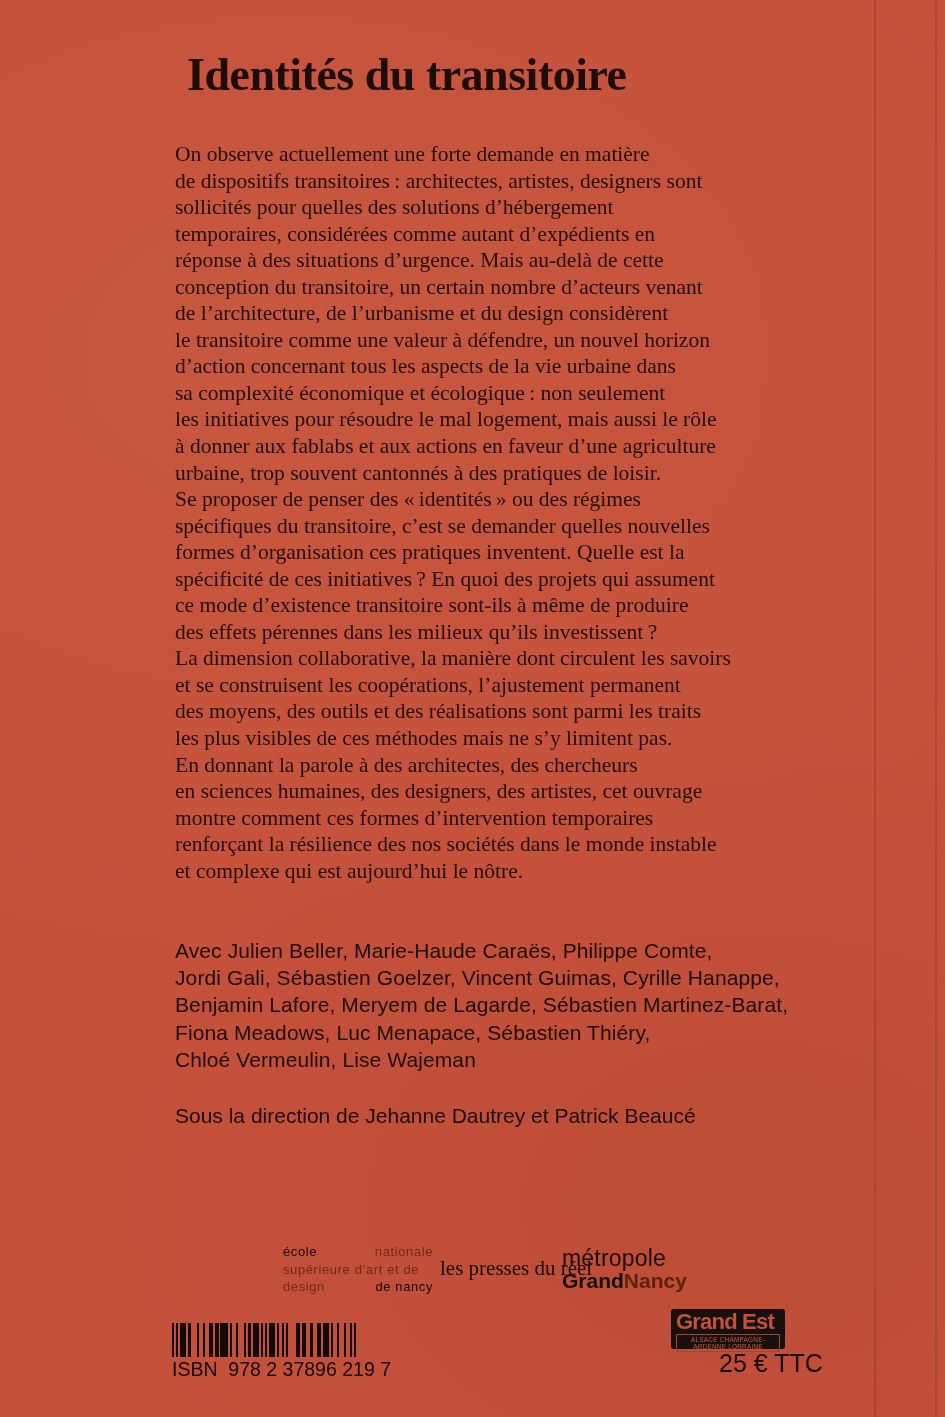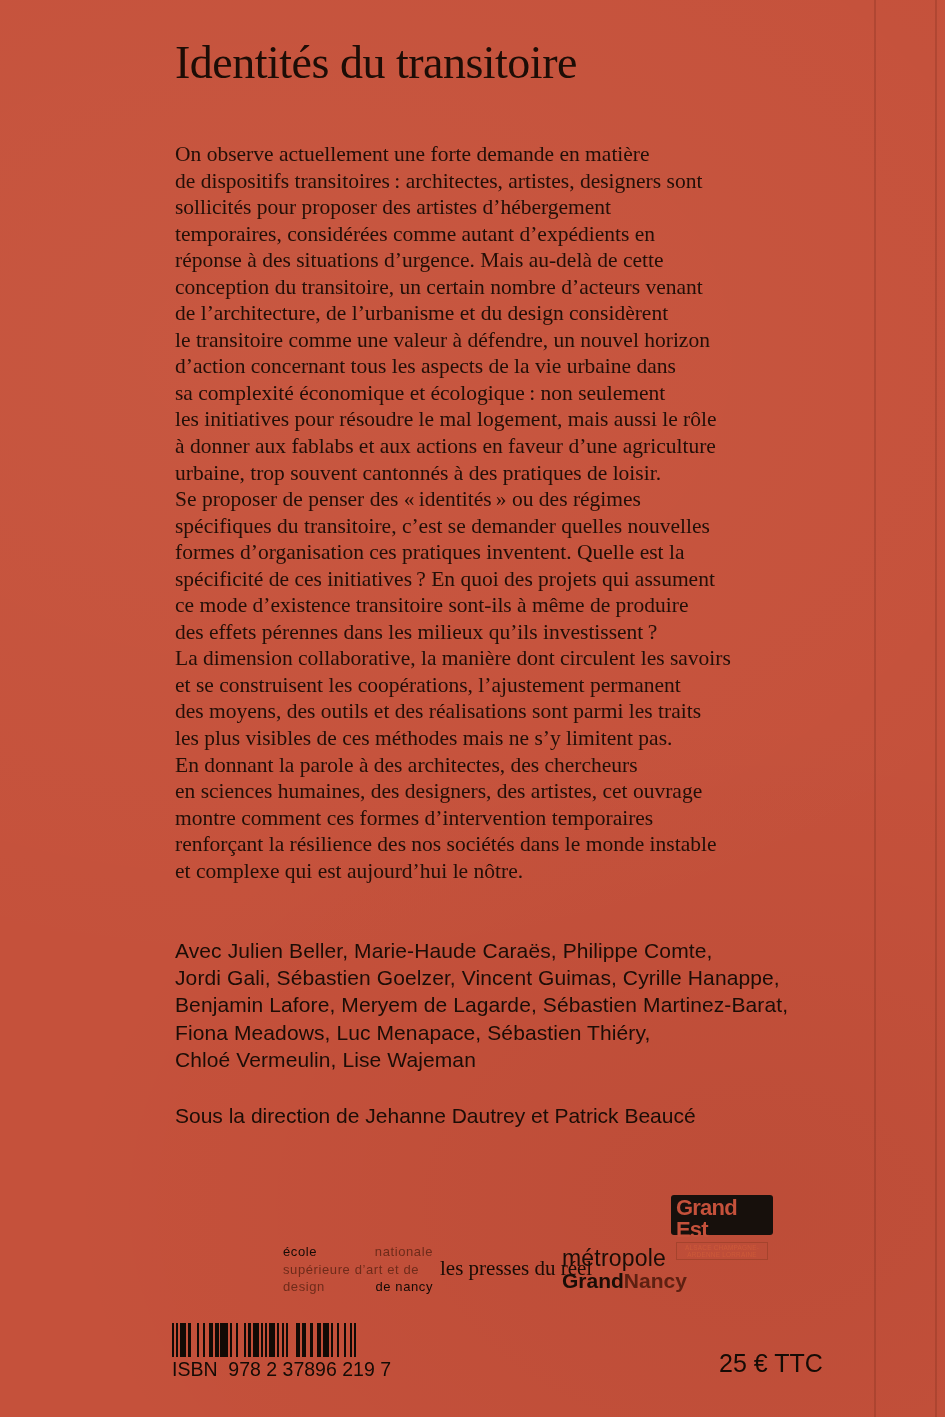--- a/index.html
+++ b/index.html
@@ -14,22 +14,22 @@
     background:
       radial-gradient(1300px 900px at 30% 25%, rgba(255,210,170,0.05), transparent 70%),
       radial-gradient(1000px 700px at 80% 85%, rgba(60,10,5,0.06), transparent 70%),
       #c5513b;
   }
   .crease{position:absolute;top:0;bottom:0;width:2px;background:rgba(70,18,8,0.16);}
   .crease1{left:874px;}
   .crease2{left:935px;}
 
   .title{
-    position:absolute;left:175px;top:36px;margin:0;
-    font-family:"Liberation Serif",serif;font-weight:400;
+    position:absolute;left:175px;top:36px;margin:12px;
+    font-family:"Liberation Serif",serif;font-weight:700;
     font-size:46px;letter-spacing:-0.5px;color:#1d0d06;
   }
 
   .body-text{
     position:absolute;left:175px;top:141px;width:660px;
     font-family:"Liberation Serif",serif;font-size:21.5px;color:#230f07;
   }
   .bline{line-height:26.55px;white-space:nowrap;}
 
   .authors{position:absolute;left:175px;top:937px;font-size:21px;color:#1c0d06;}
@@ -54,21 +54,21 @@
 
   .logo-presses{position:absolute;left:440px;top:1256px;
                 font-family:"Liberation Serif",serif;font-size:21px;color:#190c05;}
 
   .logo-metropole{position:absolute;left:562px;top:1246px;}
   .metro1{font-size:23px;line-height:24px;letter-spacing:0.2px;color:#1a0d06;}
   .metro2{font-size:21px;line-height:22px;font-weight:700;}
   .metro-grand{color:#1a0d06;}
   .metro-nancy{color:#5e2011;}
 
-  .logo-grandest{position:absolute;left:671px;top:1195px;width:102px;height:40px;
+  .logo-grandest{position:absolute;left:671px;top:1309px;width:114px;height:40px;
                  background:#17100c;border-radius:3px;box-sizing:border-box;
                  padding:2px 5px 20px 5px;}
   .ge-name{font-size:22px;line-height:22px;font-weight:800;letter-spacing:-0.8px;color:#c5513b;}
   .ge-sub{margin-top:1px;font-size:6.4px;line-height:7.5px;letter-spacing:0.25px;
           color:#cc5a39;border:1px solid #a5432d;text-align:center;padding:0.5px 0;}
 
   
   .barcode{position:absolute;left:172px;top:1323px;height:34px;display:flex;}
   .barcode span{flex:0 0 1.95px;height:100%;}
   .barcode .bar{background:#120a05;}
@@ -79,21 +79,21 @@
 </head>
 <body>
 
 <div class="cover">
 
   <h1 class="title">Identités du transitoire</h1>
 
   <div class="body-text">
       <div class="bline">On observe actuellement une forte demande en matière</div>
       <div class="bline">de dispositifs transitoires : architectes, artistes, designers sont</div>
-      <div class="bline">sollicités pour proposer des artistes d’hébergement</div>
+      <div class="bline">sollicités pour quelles des solutions d’hébergement</div>
       <div class="bline">temporaires, considérées comme autant d’expédients en</div>
       <div class="bline">réponse à des situations d’urgence. Mais au-delà de cette</div>
       <div class="bline">conception du transitoire, un certain nombre d’acteurs venant</div>
       <div class="bline">de l’architecture, de l’urbanisme et du design considèrent</div>
       <div class="bline">le transitoire comme une valeur à défendre, un nouvel horizon</div>
       <div class="bline">d’action concernant tous les aspects de la vie urbaine dans</div>
       <div class="bline">sa complexité économique et écologique : non seulement</div>
       <div class="bline">les initiatives pour résoudre le mal logement, mais aussi le rôle</div>
       <div class="bline">à donner aux fablabs et aux actions en faveur d’une agriculture</div>
       <div class="bline">urbaine, trop souvent cantonnés à des pratiques de loisir.</div>

